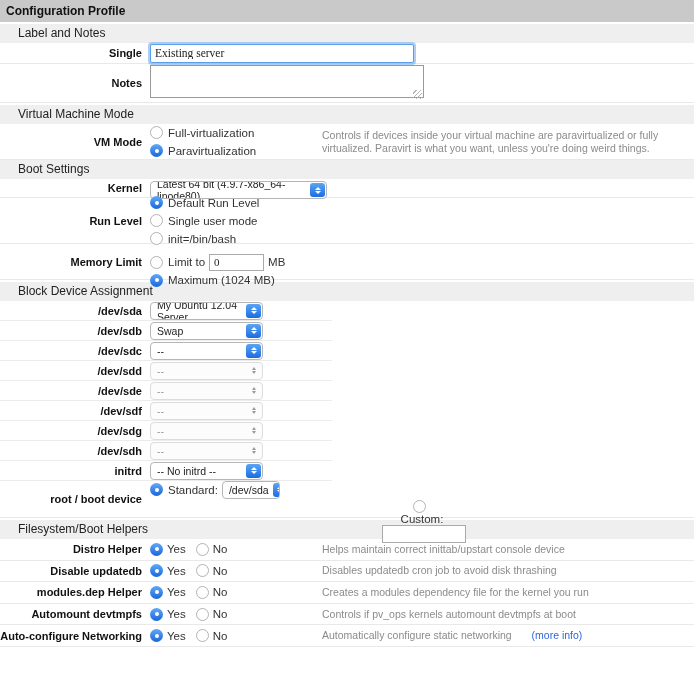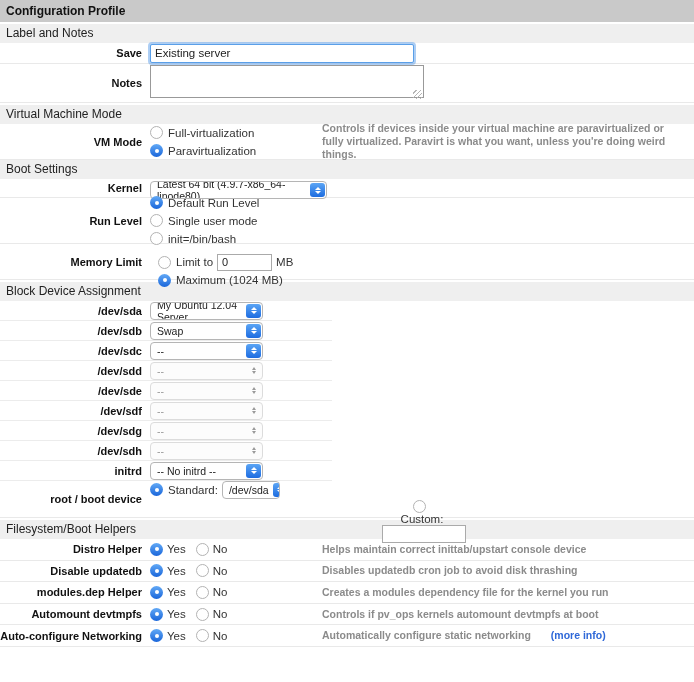--- a/index.html
+++ b/index.html
@@ -13,36 +13,36 @@
   .page { width:694px; }
 
   
   .titlebar {
     height:22px; line-height:22px; background:#c9c9c9;
     font-weight:bold; font-size:12px; color:#111;
     padding-left:6px; margin-bottom:2px;
   }
   .sectionbar {
     height:19px; line-height:19px; background:#efefef;
-    font-size:12px; color:#222; padding-left:6px;
+    font-size:12px; color:#222; padding-left:18px;
   }
 
   
   .row {
     display:flex; align-items:center;
     border-bottom:1px solid #e9e9e9;
     width:100%;
   }
   .row-label {
     width:150px; flex:0 0 150px; text-align:right;
     font-weight:bold; font-size:11px; color:#111;
     padding-right:8px;
   }
   .row-ctrl { flex:0 0 172px; }
-  .row-help { flex:1; font-size:10.5px; color:#8b8b8b; line-height:13px; padding-right:10px;font-weight:bold; }
+  .row-help { flex:1; font-size:10.5px; color:#8b8b8b; line-height:13px; padding-right:10px; }
   .opt-line { display:flex; align-items:center; height:17px; font-size:11.5px; color:#333; }
   .opt-line + .opt-line { margin-top:1px; }
 
   
   .radio {
     width:13px; height:13px; border-radius:50%;
     border:1px solid #b3b3b3; background:#fff;
     display:inline-block; position:relative; flex:0 0 13px;
     margin-right:5px;
   }
@@ -71,21 +71,21 @@
   }
   .tri-up { width:0; height:0; border-left:3px solid transparent; border-right:3px solid transparent; border-bottom:3px solid #fff; margin-bottom:1px; }
   .tri-dn { width:0; height:0; border-left:3px solid transparent; border-right:3px solid transparent; border-top:3px solid #fff; }
   .sel.disabled { border-color:#dcdcdc; background:#fcfcfc; color:#999; }
   .sel.disabled .stepper { background:none; }
   .sel.disabled .tri-up { border-bottom-color:#9a9a9a; border-left-width:2.5px; border-right-width:2.5px; }
   .sel.disabled .tri-dn { border-top-color:#9a9a9a; border-left-width:2.5px; border-right-width:2.5px; }
 
   
   .ti {
-    border:1px solid #999; background:#fff; font-family:Liberation Sans, sans-serif;
+    border:1px solid #999; background:#fff; font-family:Liberation Serif, serif;
     font-size:11.5px; color:#222; padding:7px 4px; height:19px;
   }
   .ti-focus {
     border:1px solid #5a9fe8;
     box-shadow:0 0 0 2px rgba(105,166,235,.55);
     border-radius:2px; outline:none;
   }
   textarea.ti { resize:none; height:33px; line-height:13px; }
   .ta-wrap { position:relative; display:inline-block; }
   .ta-grip {
@@ -93,21 +93,21 @@
     background:repeating-linear-gradient(135deg, transparent 0 2px, #b5b5b5 2px 3px);
     pointer-events:none;
   }
 
   
   .row-labelfield { height:21px; }
   .row-notes { height:39px; align-items:center; }
   .row-vmmode { height:36px; }
   .row-kernel { height:19px; }
   .row-runlevel { height:46px; }
-  .row-memlimit { height:36px;gap:8px; }
+  .row-memlimit { height:36px; }
   .gap2 { height:2px; }
 
   
   .bd-table { width:332px; }
   .bd-row { display:flex; align-items:center; height:20px; border-bottom:1px solid #ececec; }
   .bd-row .row-label { font-size:11px; }
   .sel-bd { width:113px; }
   .sel-kernel { width:177px; }
   .sel-root { width:58px; margin-left:4px; }
   .row-initrd { height:20px; border-bottom:1px solid #ececec; display:flex; align-items:center; width:332px; }
@@ -136,21 +136,21 @@
 </head>
 <body>
 
 <div class="page">
 
   <div class="titlebar">Configuration Profile</div>
 
   <div class="sectionbar">Label and Notes</div>
 
   <div class="row row-labelfield">
-    <div class="row-label">Save</div>
+    <div class="row-label">Single</div>
     <div class="row-ctrl" style="flex:1;">
       <input class="ti ti-focus" style="width: 264px;" type="text" value="Existing server">
     </div>
   </div>
 
   <div class="row row-notes">
     <div class="row-label">Notes</div>
     <div class="row-ctrl" style="flex:1;">
       <span class="ta-wrap">
         <textarea class="ti" style="width: 274px;"></textarea>

